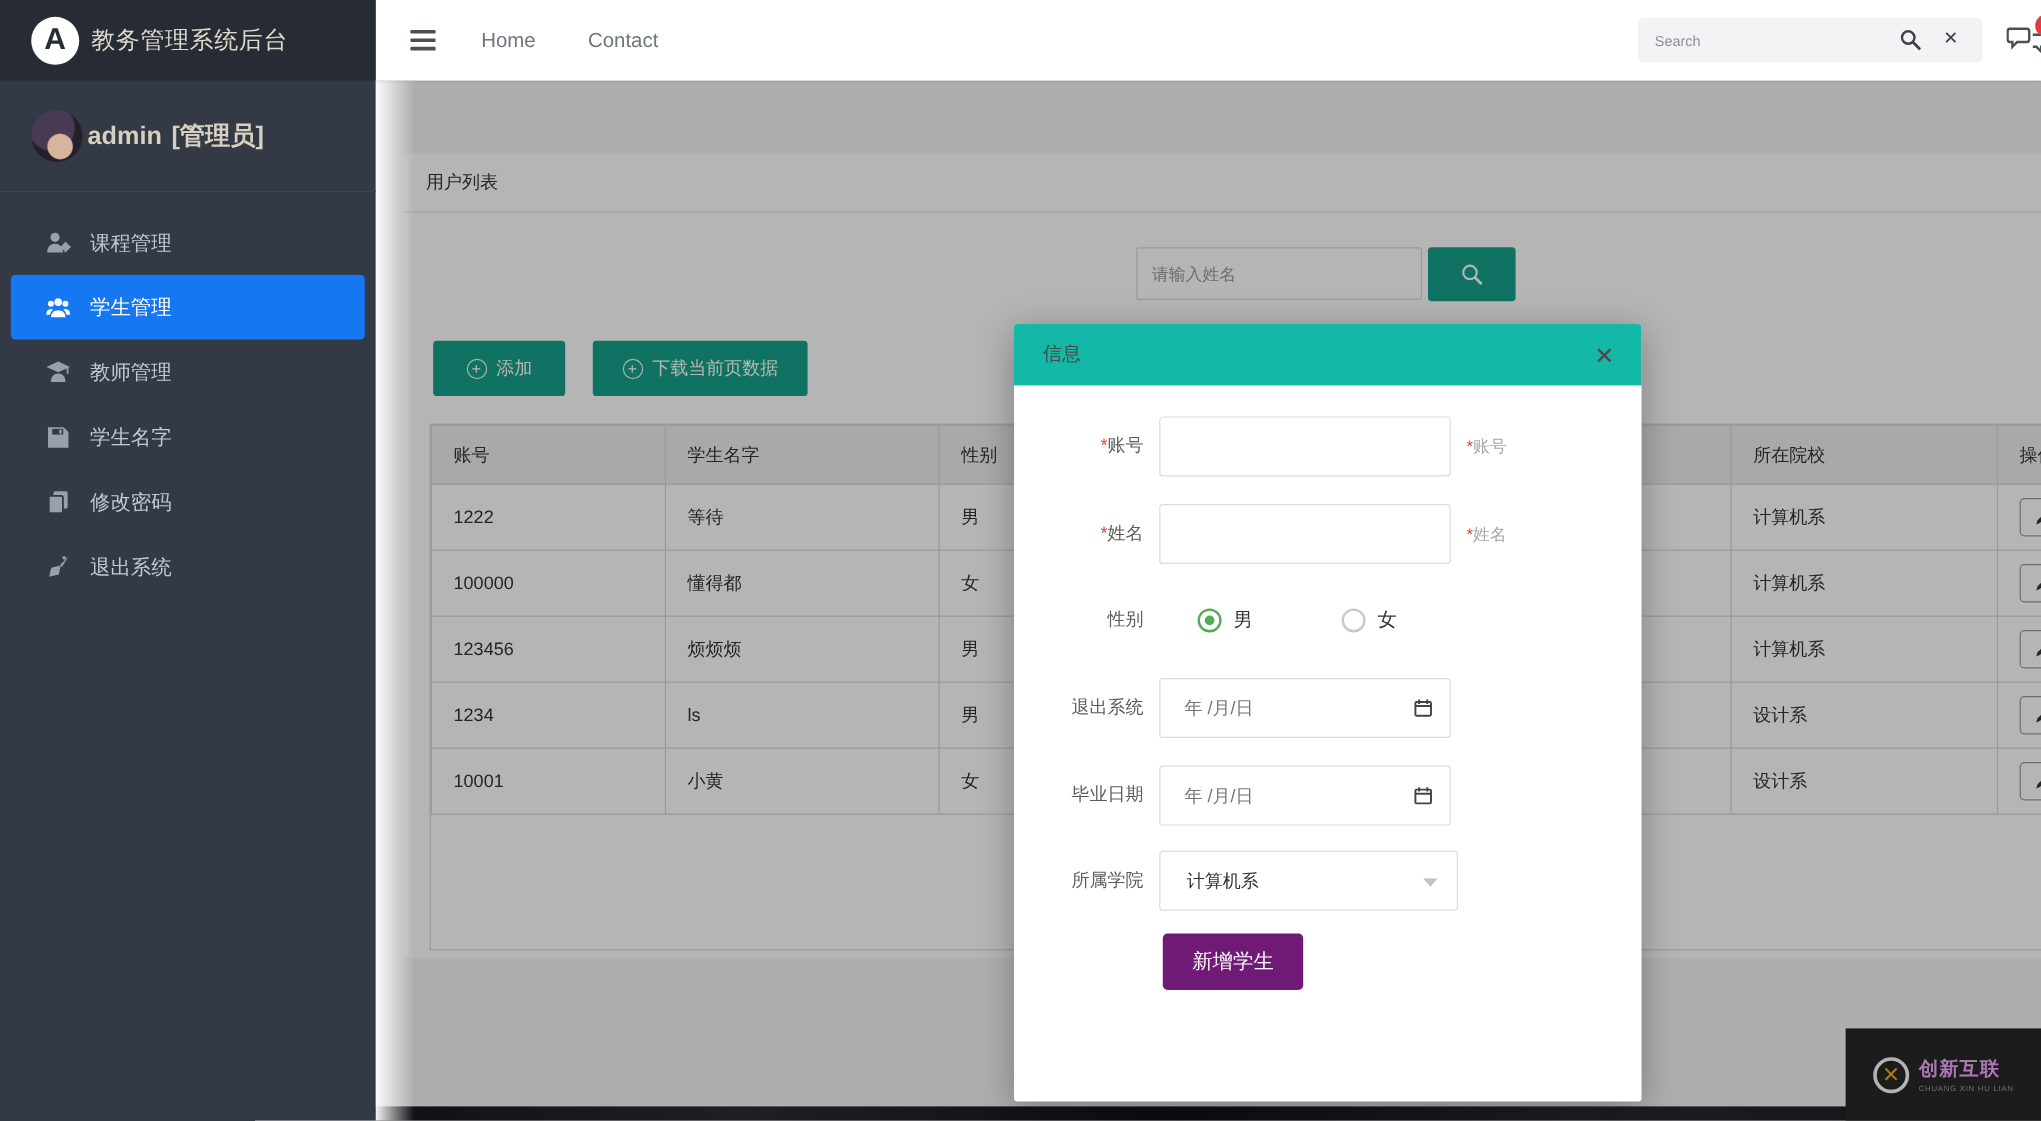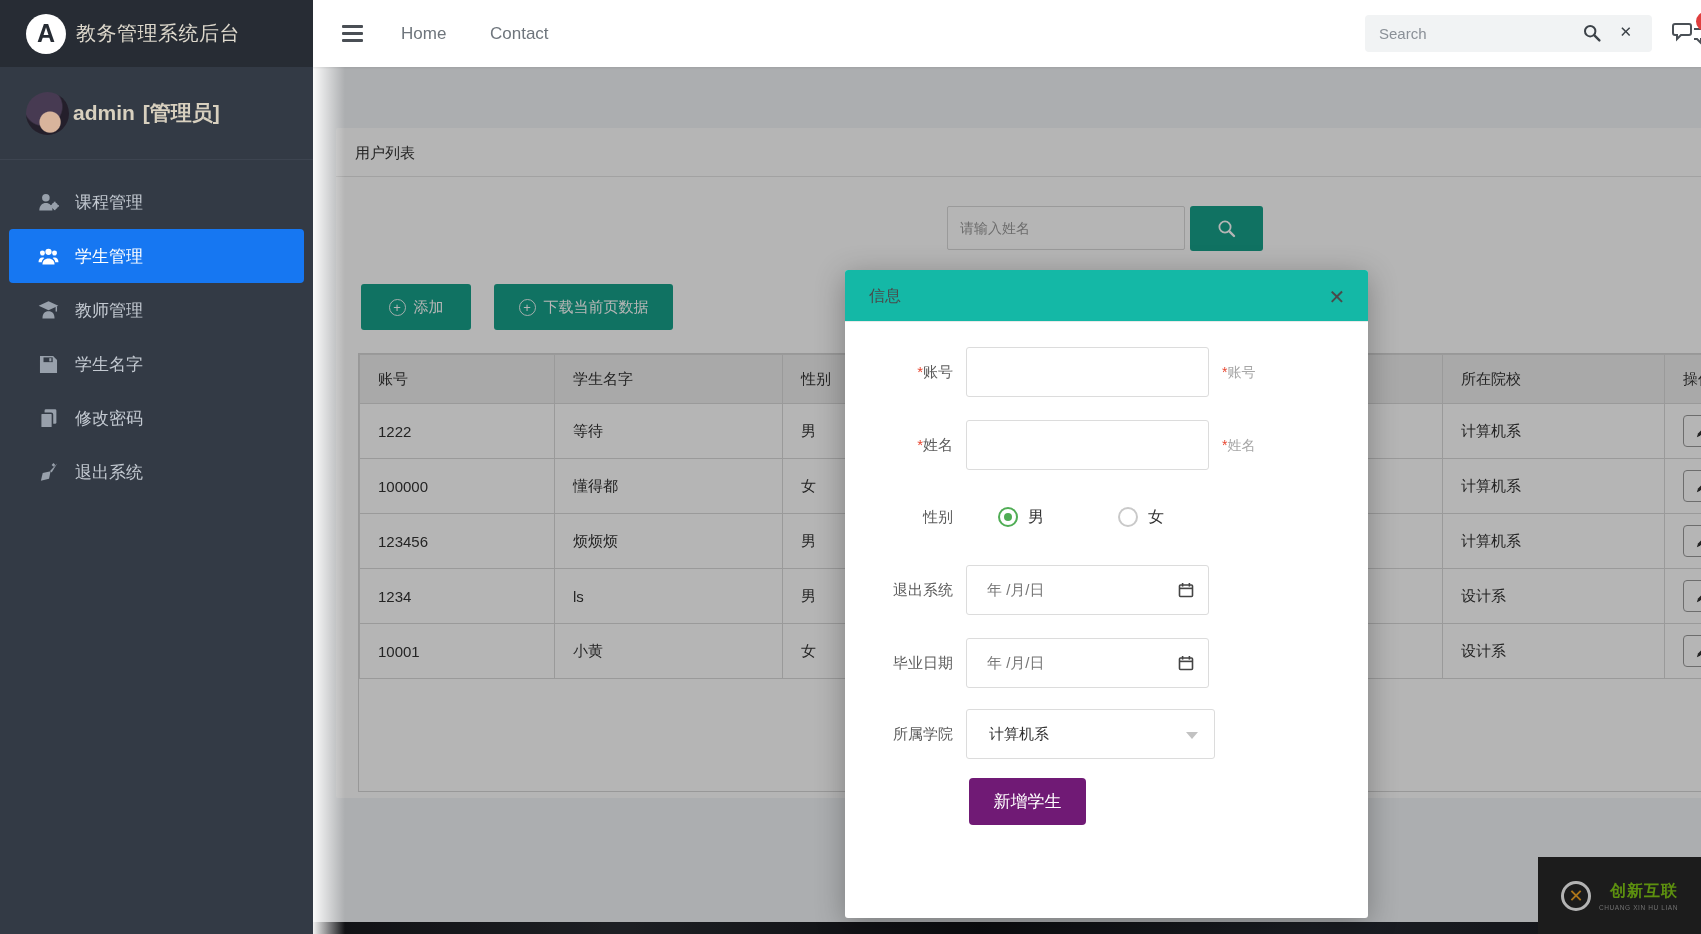--- a/index.html
+++ b/index.html
@@ -32,21 +32,21 @@
   
   .navbar { position:absolute; left:313px; top:0; right:0; height:67px; background:#fff; z-index:20;
     box-shadow:0 1px 2px rgba(0,0,0,0.08); }
   .hamburger { position:absolute; left:29px; top:25px; width:21px; height:17px; cursor:pointer; }
   .hamburger i { display:block; height:3px; background:#4a4f55; margin-bottom:4px; border-radius:1px; }
   .nav-link { position:absolute; top:0; line-height:67px; font-size:17px; color:#6e757c; cursor:pointer; }
   .nav-link.home { left:88px; }
   .nav-link.contact { left:177px; }
   .nav-search { position:absolute; left:1052px; top:15px; width:287px; height:37px; background:#f1f3f4; border-radius:4px; }
   .nav-search input { border:none; background:transparent; padding-left:14px; width:190px; height:100%;
-    font-size:15px; color:#555; outline:none; }
+    font-size:12px; color:#555; outline:none; }
   .nav-search input::placeholder { color:#8a9097; }
   .nav-search .search-icon { position:absolute; right:50px; top:8px; width:20px; height:20px; cursor:pointer; }
   .nav-search .clear-icon { position:absolute; right:20px; top:8px; font-size:15px; font-weight:bold; color:#3c4248; cursor:pointer; }
   .nav-chat { position:absolute; left:1359px; top:20px; width:40px; height:30px; cursor:pointer; }
   .nav-chat .badge { position:absolute; left:24px; top:-8px; width:19px; height:19px; border-radius:50%; background:#e03e3e; }
   
   .content { position:absolute; left:313px; top:67px; right:0; bottom:0; background:#f3f5f8; z-index:1; }
   .overlay { position:absolute; inset:0; background:rgba(0,0,0,0.29); z-index:10; }
   .edge-glow { position:absolute; left:0; top:0; bottom:0; width:32px; z-index:11; pointer-events:none;
     background:linear-gradient(90deg, rgba(255,255,255,0.95), rgba(255,255,255,0)); }
@@ -72,21 +72,21 @@
   .edit-btn { width:38px; height:32px; background:#fff; border:1.5px solid #9a9a9a; border-radius:4px;
     display:flex; align-items:center; justify-content:center; cursor:pointer; }
   .edit-btn svg { width:15px; height:15px; fill:#333; }
   .bottom-strip { position:absolute; left:0; top:855px; right:0; height:12px;
     background:linear-gradient(90deg,#17181c 0%,#2a2d33 22%,#121317 48%,#272b33 72%,#181a1f 100%); }
   .watermark { position:absolute; left:1225px; top:790px; width:163px; height:77px; background:#282828;
     display:flex; align-items:center; justify-content:center; gap:8px; }
   .wm-icon { width:30px; height:30px; border:3px solid #fdfdfd; border-radius:50%; position:relative; flex:none;
     display:flex; align-items:center; justify-content:center; }
   .wm-icon span { color:#f5a623; font-size:18px; font-weight:bold; line-height:1; }
-  .wm-text { color:#84cc16; font-size:16px; font-weight:bold; letter-spacing:1px;text-align:right; }
+  .wm-text { color:#f0abfc; font-size:16px; font-weight:bold; letter-spacing:1px; }
   .wm-sub { color:#9f9f9f; font-size:6.5px; letter-spacing:0.6px; margin-top:2px; }
   
   .modal { position:absolute; left:845px; top:270px; width:523px; height:648px; background:#fff;
     border-radius:3px; z-index:40; box-shadow:0 6px 30px rgba(0,0,0,0.30); }
   .modal-header { height:52px; background:#14b8a6; border-bottom:1px solid #e9e9e9; line-height:52px;
     padding-left:24px; font-size:16px; color:#4a4a4a; border-radius:3px 3px 0 0; }
   .modal-close { position:absolute; right:18px; top:14px; font-size:20px; color:#4a4a4a; width:26px;
     text-align:center; cursor:pointer; line-height:26px; }
   .m-row { position:absolute; left:0; right:0; height:50px; }
   .m-label { position:absolute; left:0; width:108px; line-height:50px; text-align:right; font-size:15px; color:#5c5c5c; }

